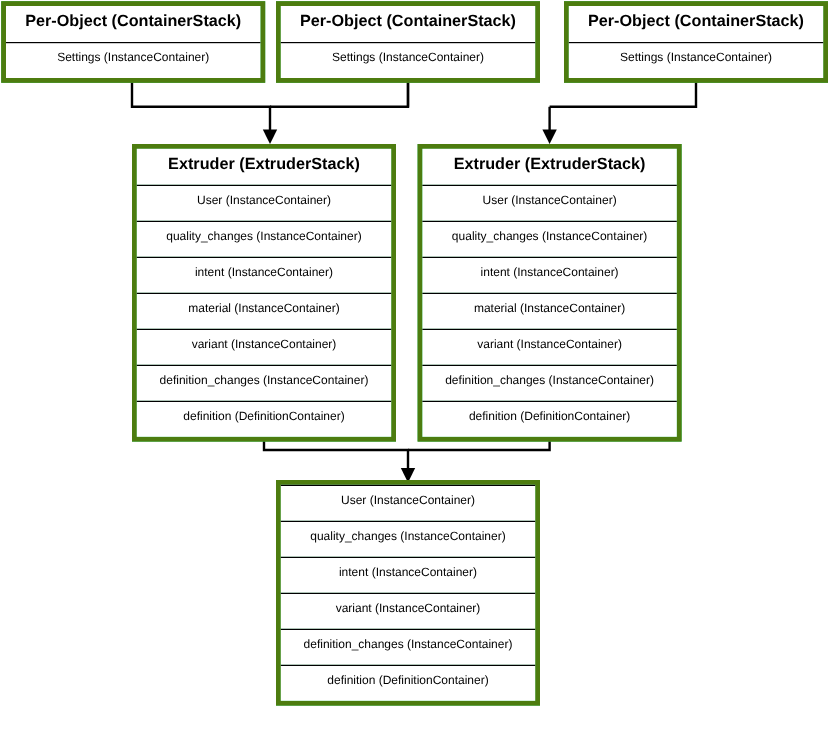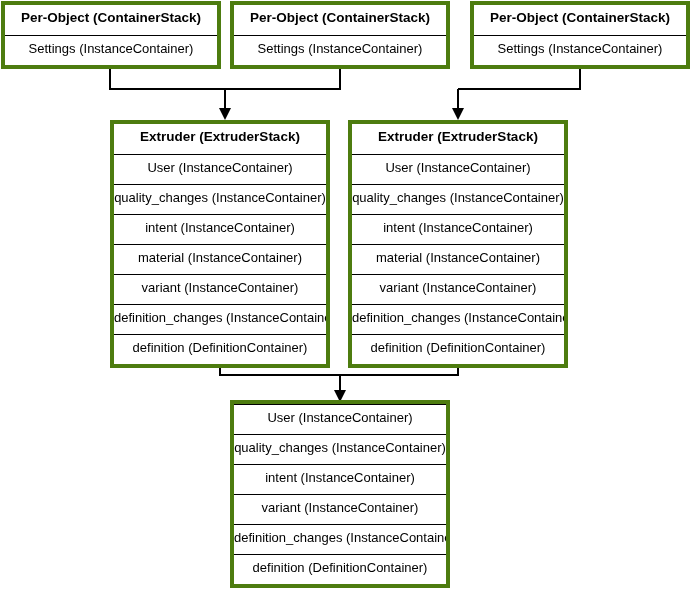--- a/index.html
+++ b/index.html
@@ -24,21 +24,21 @@
     box-sizing: border-box;
     border: 4px solid #4d7c0f;
     background: #22c55e;
     z-index: 2;
   }
   .row {
     box-sizing: border-box;
     height: 30px;
     line-height: 26px;
     text-align: center;
-    font-size: 13px;
+    font-size: 10px;
     color: #000000;
     border-top: 1px solid #000000;
     white-space: nowrap;
     overflow: hidden;
     background: #ffffff;
   }
   .row.header {
     border-top: none;
     font-weight: bold;
     font-size: 13.5px;

